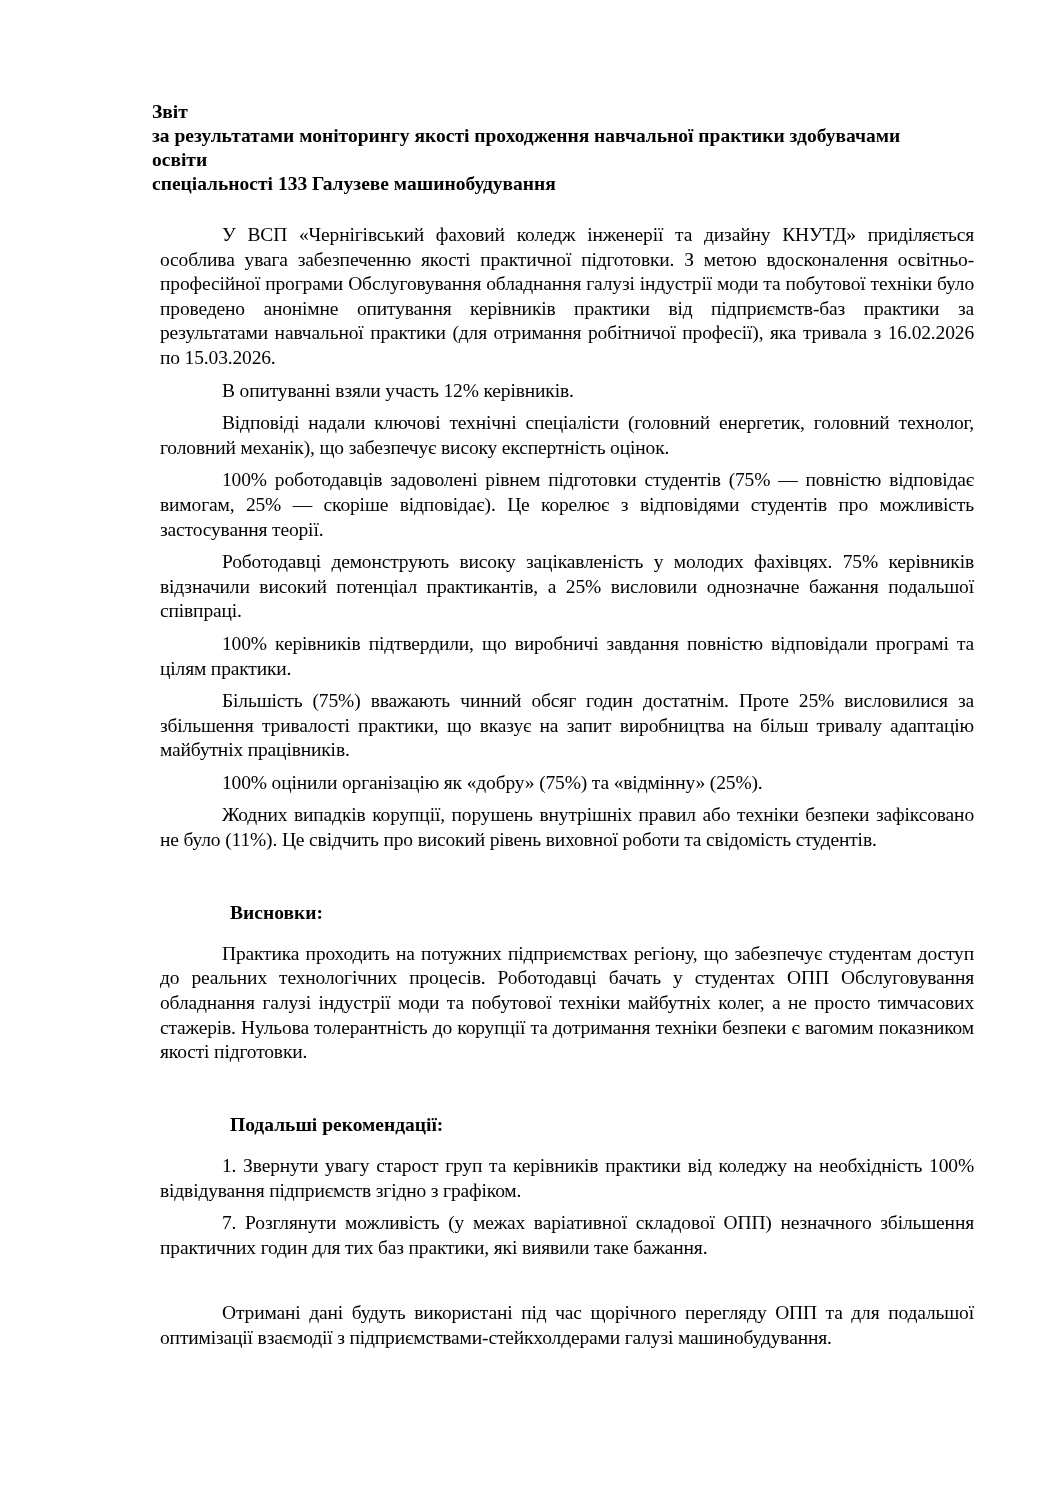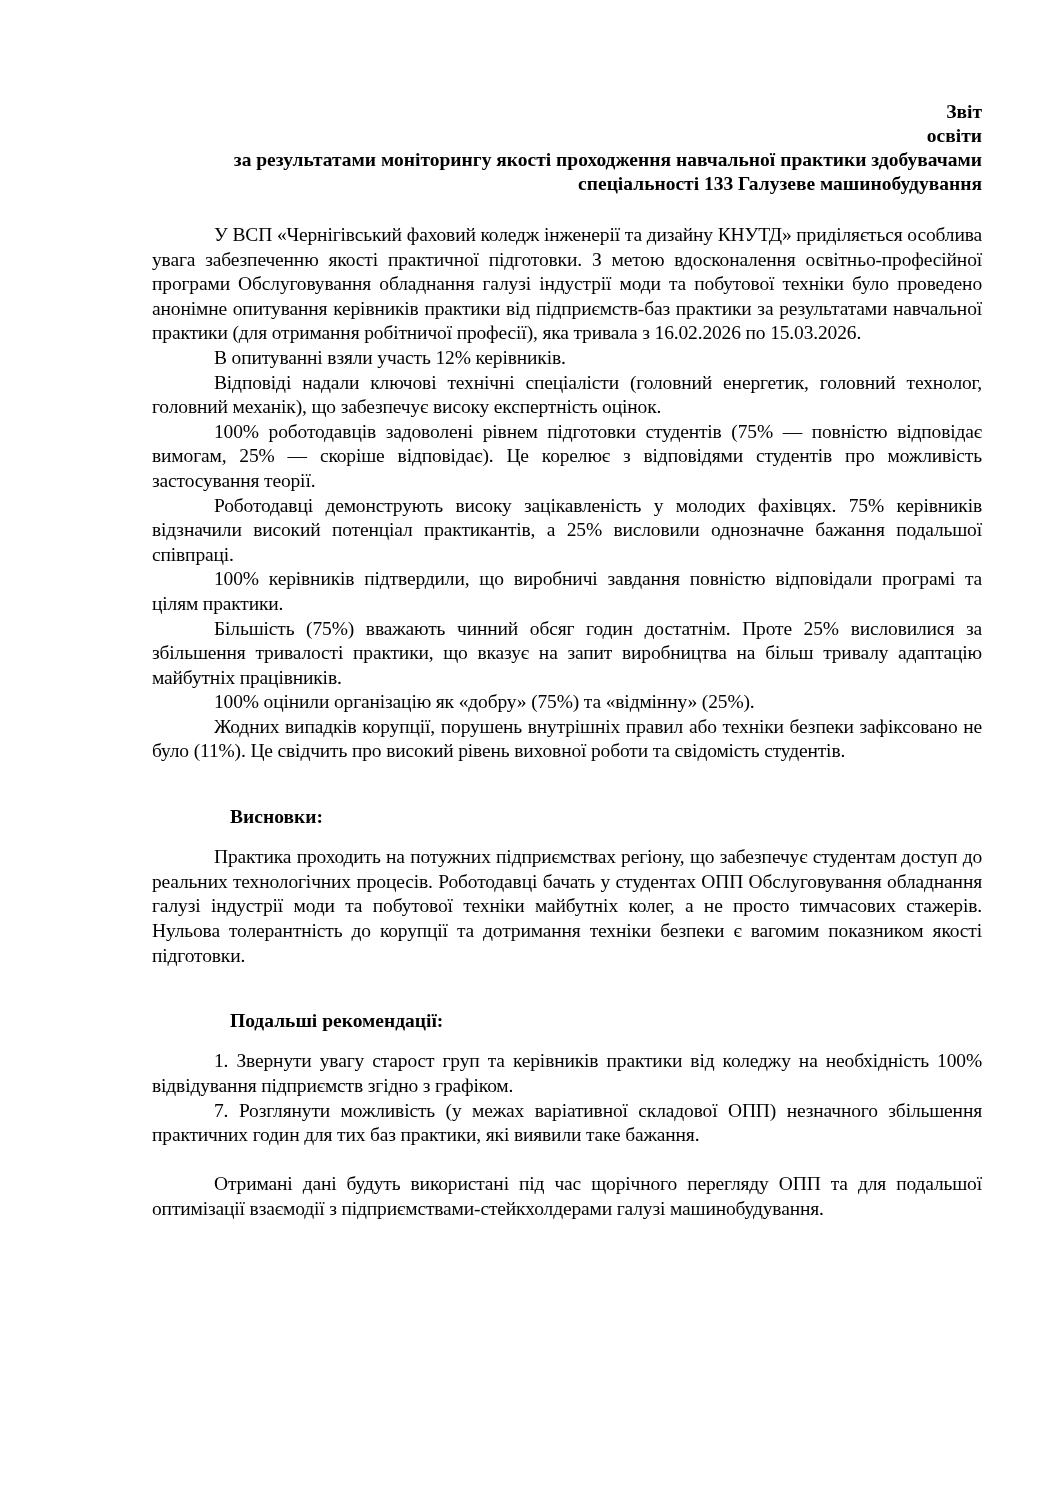--- a/index.html
+++ b/index.html
@@ -6,44 +6,44 @@
     body { width: 1058px; height: 1497px; position: relative; overflow: hidden; }
     .page {
       position: absolute; left: 0; top: 0; width: 1058px; height: 1497px;
       background: #ffffff; color: #000000;
       font-family: "Liberation Serif", "DejaVu Serif", serif;
     }
     .content {
       position: absolute; left: 152px; top: 100px; width: 830px;
     }
     .title {
-      text-align: right; font-weight: bold; font-size: 19.5px; line-height: 24px;
+      text-align: left; font-weight: bold; font-size: 19.5px; line-height: 24px;
       margin: 0;
     }
     .title-block { margin-bottom: 27px; }
     p.para {
-      margin: 0; font-size: 19.5px; line-height: 24.6px; text-align: justify;
+      margin: 8px; font-size: 19.5px; line-height: 24.6px; text-align: justify;
       text-indent: 62px; letter-spacing: -0.15px;
     }
     h3.section {
       margin: 16px; font-size: 19.5px; line-height: 24.6px; font-weight: bold;
       text-indent: 62px;
     }
     .gap { height: 24.6px; }
   </style>
 </head>
 <body>
 
 <div class="page">
   <div class="content">
 
     <div class="title-block">
       <p class="title">Звіт</p>
+      <p class="title">за результатами моніторингу якості проходження навчальної практики здобувачами</p>
       <p class="title">освіти</p>
-      <p class="title">за результатами моніторингу якості проходження навчальної практики здобувачами</p>
       <p class="title">спеціальності 133 Галузеве машинобудування</p>
     </div>
 
     <section>
       <p class="para">У ВСП «Чернігівський фаховий коледж інженерії та дизайну КНУТД» приділяється особлива увага забезпеченню якості практичної підготовки. З метою вдосконалення освітньо-професійної програми Обслуговування обладнання галузі індустрії моди та побутової техніки було проведено анонімне опитування керівників практики від підприємств-баз практики за результатами навчальної практики (для отримання робітничої професії), яка тривала з 16.02.2026 по 15.03.2026.</p>
       <p class="para">В опитуванні взяли участь 12% керівників.</p>
       <p class="para">Відповіді надали ключові технічні спеціалісти (головний енергетик, головний технолог, головний механік), що забезпечує високу експертність оцінок.</p>
       <p class="para">100% роботодавців задоволені рівнем підготовки студентів (75% — повністю відповідає вимогам, 25% — скоріше відповідає). Це корелює з відповідями студентів про можливість застосування теорії.</p>
       <p class="para">Роботодавці демонструють високу зацікавленість у молодих фахівцях. 75% керівників відзначили високий потенціал практикантів, а 25% висловили однозначне бажання подальшої співпраці.</p>
       <p class="para">100% керівників підтвердили, що виробничі завдання повністю відповідали програмі та цілям практики.</p>

